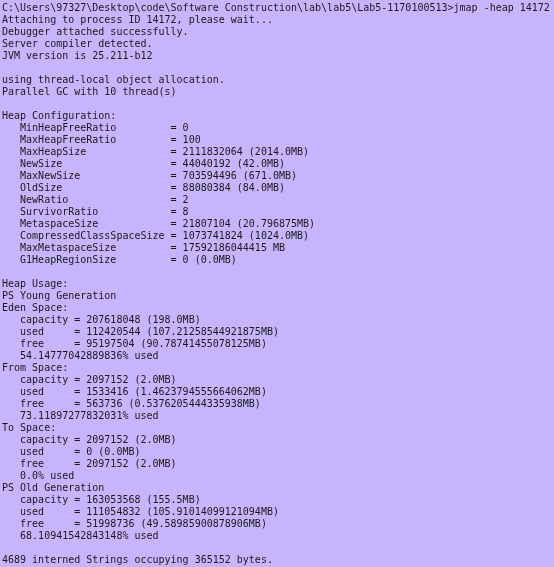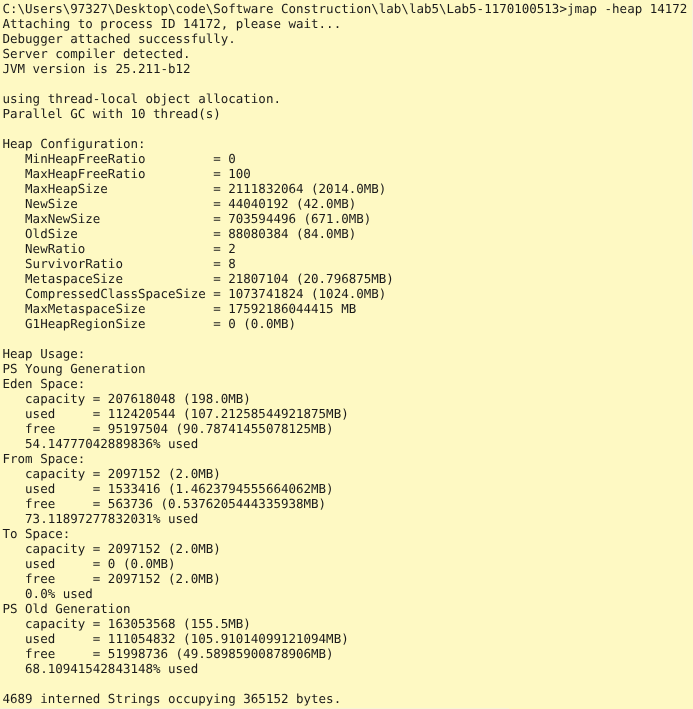--- a/index.html
+++ b/index.html
@@ -9,21 +9,21 @@
   }
   body {
     width: 554px;
     height: 567px;
     overflow: hidden;
     font-family: "DejaVu Sans Mono", "Liberation Mono", monospace;
   }
   #terminal {
     width: 554px;
     height: 567px;
-    background: #fef9c3;
+    background: #c4b5fd;
     color: #1a1a1a;
     font-family: "DejaVu Sans Mono", "Liberation Mono", monospace;
     font-size: 10px;
     line-height: 12px;
     padding: 2px 0 0 2px;
     box-sizing: border-box;
     white-space: pre;
     overflow: hidden;
     letter-spacing: 0px;
   }

